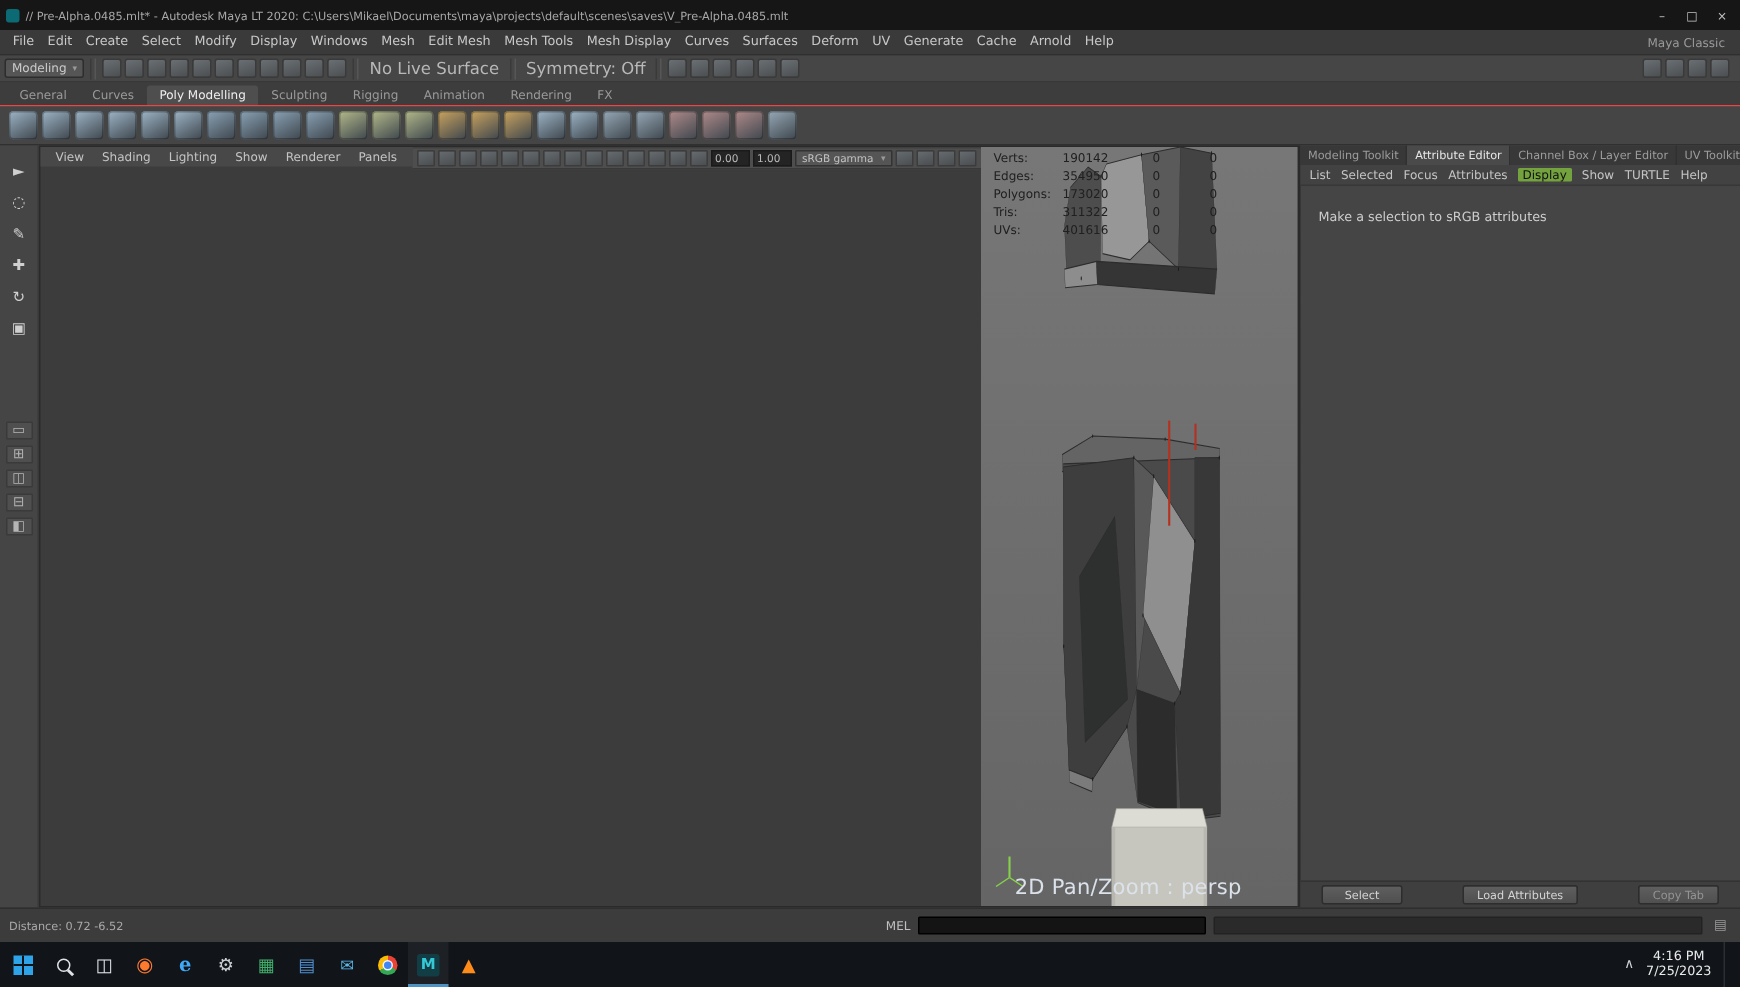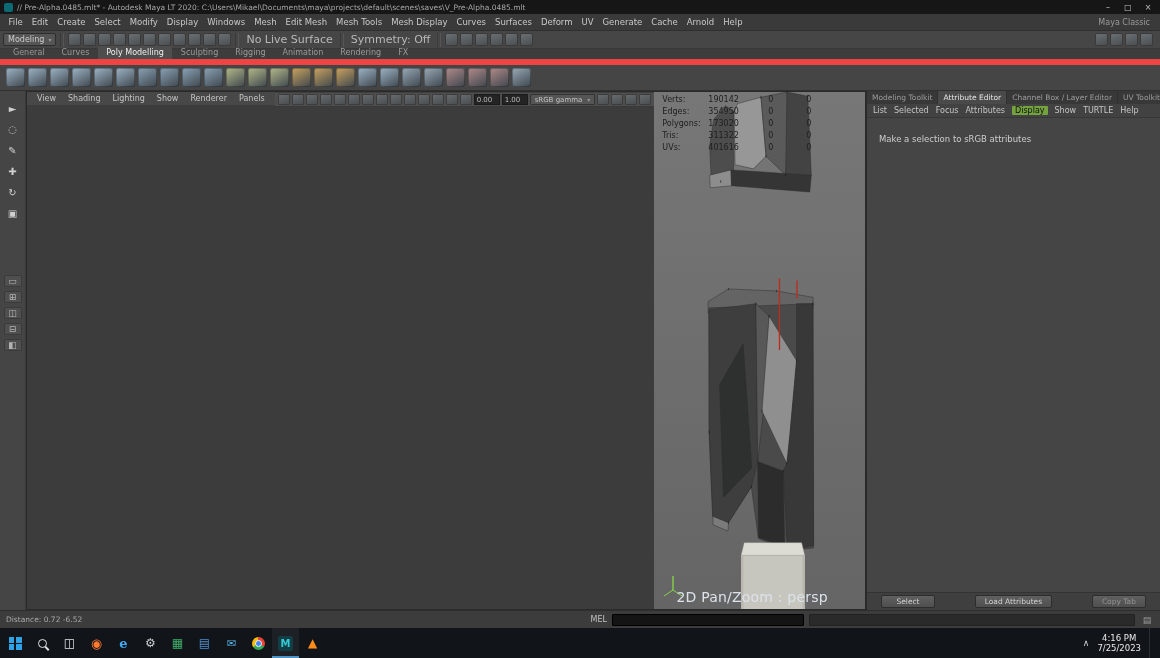--- a/index.html
+++ b/index.html
@@ -1,38 +1,38 @@
 <!DOCTYPE html>
 <html><head>
 <meta charset="utf-8">
 <style>
 *{margin:0;padding:0;box-sizing:border-box}
 html,body{width:1160px;height:658px;overflow:hidden;background:#3c3c3c;font-family:"DejaVu Sans",sans-serif}
 .app{position:relative;width:1160px;height:658px;display:flex;flex-direction:column}
 
-.titlebar{height:14px;background:#161616;display:flex;align-items:center;padding:0 4px;gap:4px;flex:0 0 auto}
+.titlebar{height:20px;background:#161616;display:flex;align-items:center;padding:0 4px;gap:4px;flex:0 0 auto}
 .appicon{width:9px;height:9px;background:#0b6a73;border-radius:2px;flex:0 0 auto}
 .titlebar .title{flex:1;font-size:7.5px;color:#a8a8a8;white-space:nowrap;overflow:hidden}
 .winbtn{width:16px;text-align:center;font-size:8px;color:#c0c0c0}
 
 .menubar{height:16px;background:#3a3a3a;border-bottom:1px solid #2f2f2f;display:flex;align-items:center;padding:8px 4px;flex:0 0 auto}
 .mb-items{display:flex;align-items:center;height:100%}
 .mb-item{font-size:8.5px;color:#c8c8c8;padding:0 4.5px;white-space:nowrap}
 .workspace{margin-left:auto;font-size:8px;color:#9a9a9a;padding-right:6px}
 
 .statusline{height:18px;background:#464646;border-bottom:1px solid #383838;display:flex;align-items:center;padding:0 3px;gap:3px;flex:0 0 auto}
 .dd{display:flex;align-items:center;gap:4px;background:#555;border:1px solid #2d2d2d;border-radius:2px;font-size:8px;color:#ccc;padding:0 4px;height:13px}
 .dd .arrow{font-size:6px;color:#999}
 .vsep{width:4px;height:14px;border-left:1px solid #3a3a3a;border-right:1px solid #565656;margin:0 1px}
 .icon-row{display:flex;gap:2px;align-items:center}
 .sl-icon{width:13px;height:13px;border-radius:2px;background:linear-gradient(160deg,#6a6f73,#4b4f52);border:1px solid #3a3a3a}
 .sl-label{font-size:11px;color:#b8b8b8;padding:0 3px;white-space:nowrap}
 .icon-row.right{margin-left:auto;padding-right:4px}
 
-.shelftabs{height:16px;background:#3d3d3d;border-bottom:6px solid #ef4444;display:flex;align-items:flex-end;padding:0 5px;gap:1px;flex:0 0 auto}
+.shelftabs{height:16px;background:#3d3d3d;border-bottom:1px solid #ef4444;display:flex;align-items:flex-end;padding:0 5px;gap:1px;flex:0 0 auto}
 .shelf-tab{font-size:8px;color:#9a9a9a;padding:2px 8px}
 .shelf-tab.active{background:#4e4e4e;color:#eeeeee;border-radius:2px 2px 0 0}
 
 .shelf{height:26px;background:#454545;border-bottom:1px solid #303030;display:flex;align-items:center;gap:3px;padding:0 6px;flex:0 0 auto}
 .shelf-icon{width:19px;height:19px;border-radius:3px;background:linear-gradient(150deg,var(--c,#8aa0b0),#3e464d);box-shadow:inset 0 0 0 1px rgba(0,0,0,.28)}
 
 .main{flex:1;display:flex;min-height:0}
 .toolbox{width:26px;background:#454545;border-right:1px solid #393939;display:flex;flex-direction:column;align-items:center;padding-top:10px;gap:6px;flex:0 0 auto}
 .tool{width:18px;height:15px;display:flex;align-items:center;justify-content:center;color:#cfcfcf;font-size:10px}
 .toolbox .gap{height:42px}
@@ -58,21 +58,21 @@
 .rp-tab{font-size:7.5px;color:#9c9c9c;padding:1px 5px;display:flex;align-items:center;border-right:1px solid #303030;white-space:nowrap}
 .rp-tab.active{background:#4a4a4a;color:#e6e6e6}
 .rp-menu{height:14px;background:#424242;border-bottom:1px solid #373737;display:flex;align-items:center;gap:7px;padding:0 6px;flex:0 0 auto}
 .rp-menu-item{font-size:8px;color:#c4c4c4;white-space:nowrap}
 .rp-menu-item.hl{background:#73a23e;color:#101010;padding:0 3px;border-radius:1px}
 .rp-body{flex:1;padding:16px 12px;font-size:8.5px;color:#cdcdcd}
 .rp-footer{height:18px;background:#3f3f3f;border-top:1px solid #333;display:flex;align-items:center;justify-content:space-between;padding:0 14px;flex:0 0 auto}
 .rp-btn{height:13px;min-width:54px;padding:0 9px;background:linear-gradient(#5f5f5f,#4f4f4f);border:1px solid #2d2d2d;border-radius:2px;color:#d4d4d4;font-size:7.5px;display:flex;align-items:center;justify-content:center;white-space:nowrap}
 .rp-btn.dim{color:#949494}
 
-.commandline{height:18px;background:#3c3c3c;border-top:1px solid #2e2e2e;display:flex;align-items:center;padding:0 6px;gap:5px;flex:0 0 auto}
+.commandline{height:23px;background:#3c3c3c;border-top:1px solid #2e2e2e;display:flex;align-items:center;padding:0 6px;gap:5px;flex:0 0 auto}
 .cl-status{font-size:7.5px;color:#a9a9a9;width:150px;white-space:nowrap}
 .cl-label{font-size:8px;color:#c0c0c0;margin-left:auto}
 .cl-input{width:192px;height:12px;background:#141414;border:1px solid #000;border-radius:1px}
 .cl-result{width:326px;height:12px;background:#2a2a2a;border:1px solid #222;border-radius:1px}
 .cl-icon{width:14px;height:13px;color:#9a9a9a;font-size:9px;display:flex;align-items:center;justify-content:center}
 
 .taskbar{height:30px;background:#11151a;display:flex;align-items:center;padding-left:2px;flex:0 0 auto}
 .tb{width:27px;height:30px;display:flex;align-items:center;justify-content:center;position:relative}
 .tb-inner{display:flex;align-items:center;justify-content:center;font-size:12px;font-style:normal}
 .tb-start .tb-inner{width:13px;height:13px;background-color:#2fa3e8;background-image:linear-gradient(to right,transparent 5.5px,#11151a 5.5px,#11151a 7px,transparent 7px),linear-gradient(to bottom,transparent 5.5px,#11151a 5.5px,#11151a 7px,transparent 7px)}

